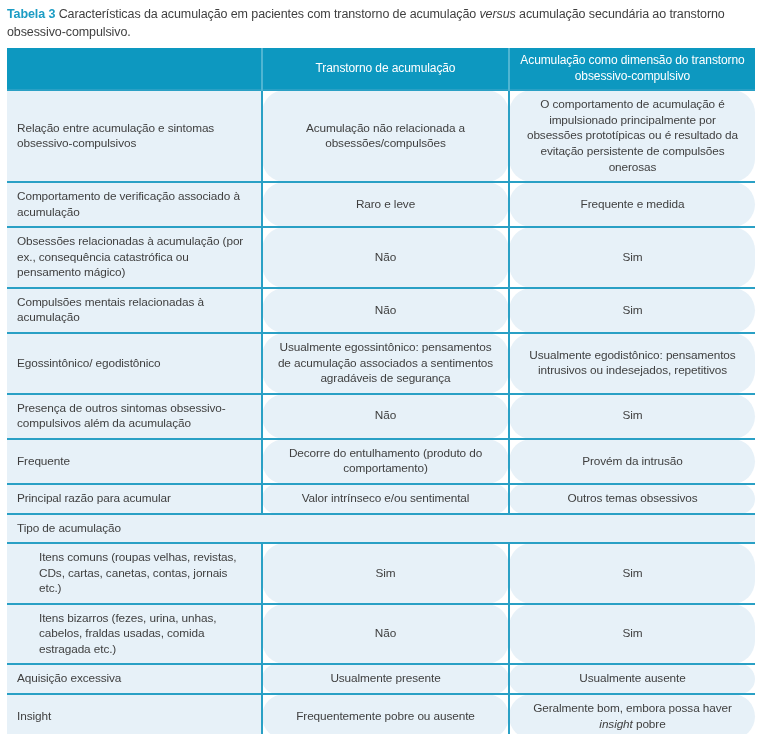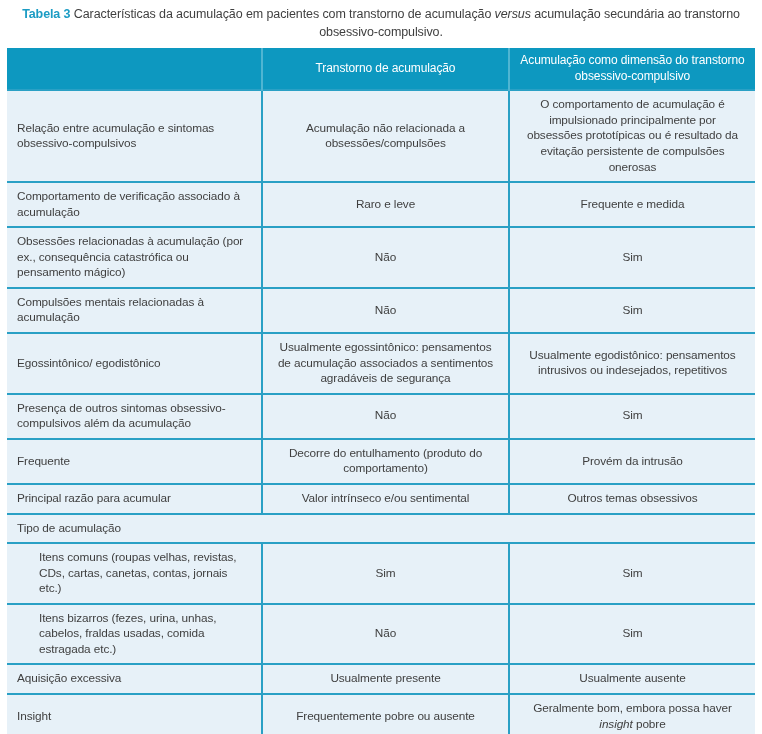--- a/index.html
+++ b/index.html
@@ -22,21 +22,20 @@
     min-height: 734px;
     padding: 5px 7px 6px 7px;
     background: #ffffff;
   }
   .caption {
     font-size: 12.5px;
     line-height: 1.45;
     color: var(--text);
     margin: 0 0 7px 0;
     letter-spacing: -0.1px;
-    text-align: center;
   }
   .caption .caption-label {
     color: var(--accent);
     font-weight: bold;
   }
   .caption .caption-italic { font-style: italic; }
   table.cmp {
     width: 748px;
     border-collapse: collapse;
     table-layout: fixed;
@@ -58,21 +57,21 @@
   table.cmp tbody td {
     background: var(--row-bg);
     color: var(--text);
     font-size: 11.8px;
     line-height: 1.32;
     padding: 6px 8px;
     vertical-align: middle;
     border-top: 2px solid var(--grid);
     letter-spacing: -0.1px;
   }
-  table.cmp tbody td + td { border-left: 2px solid var(--grid); }
+  table.cmp tbody td + td { border-left: 2px solid var(--grid); border-radius: 23px; }
   table.cmp tbody td.label { text-align: left; padding-left: 10px; margin-left: 32px; }
   table.cmp tbody td.label.indent { padding-left: 32px; }
   table.cmp tbody td.section { text-align: left; padding-left: 10px; }
   table.cmp tbody td.val { text-align: center; padding-left: 10px; padding-right: 10px; }
   i { font-style: italic; }
 </style>
 </head>
 <body>
 
 <div class="page">

